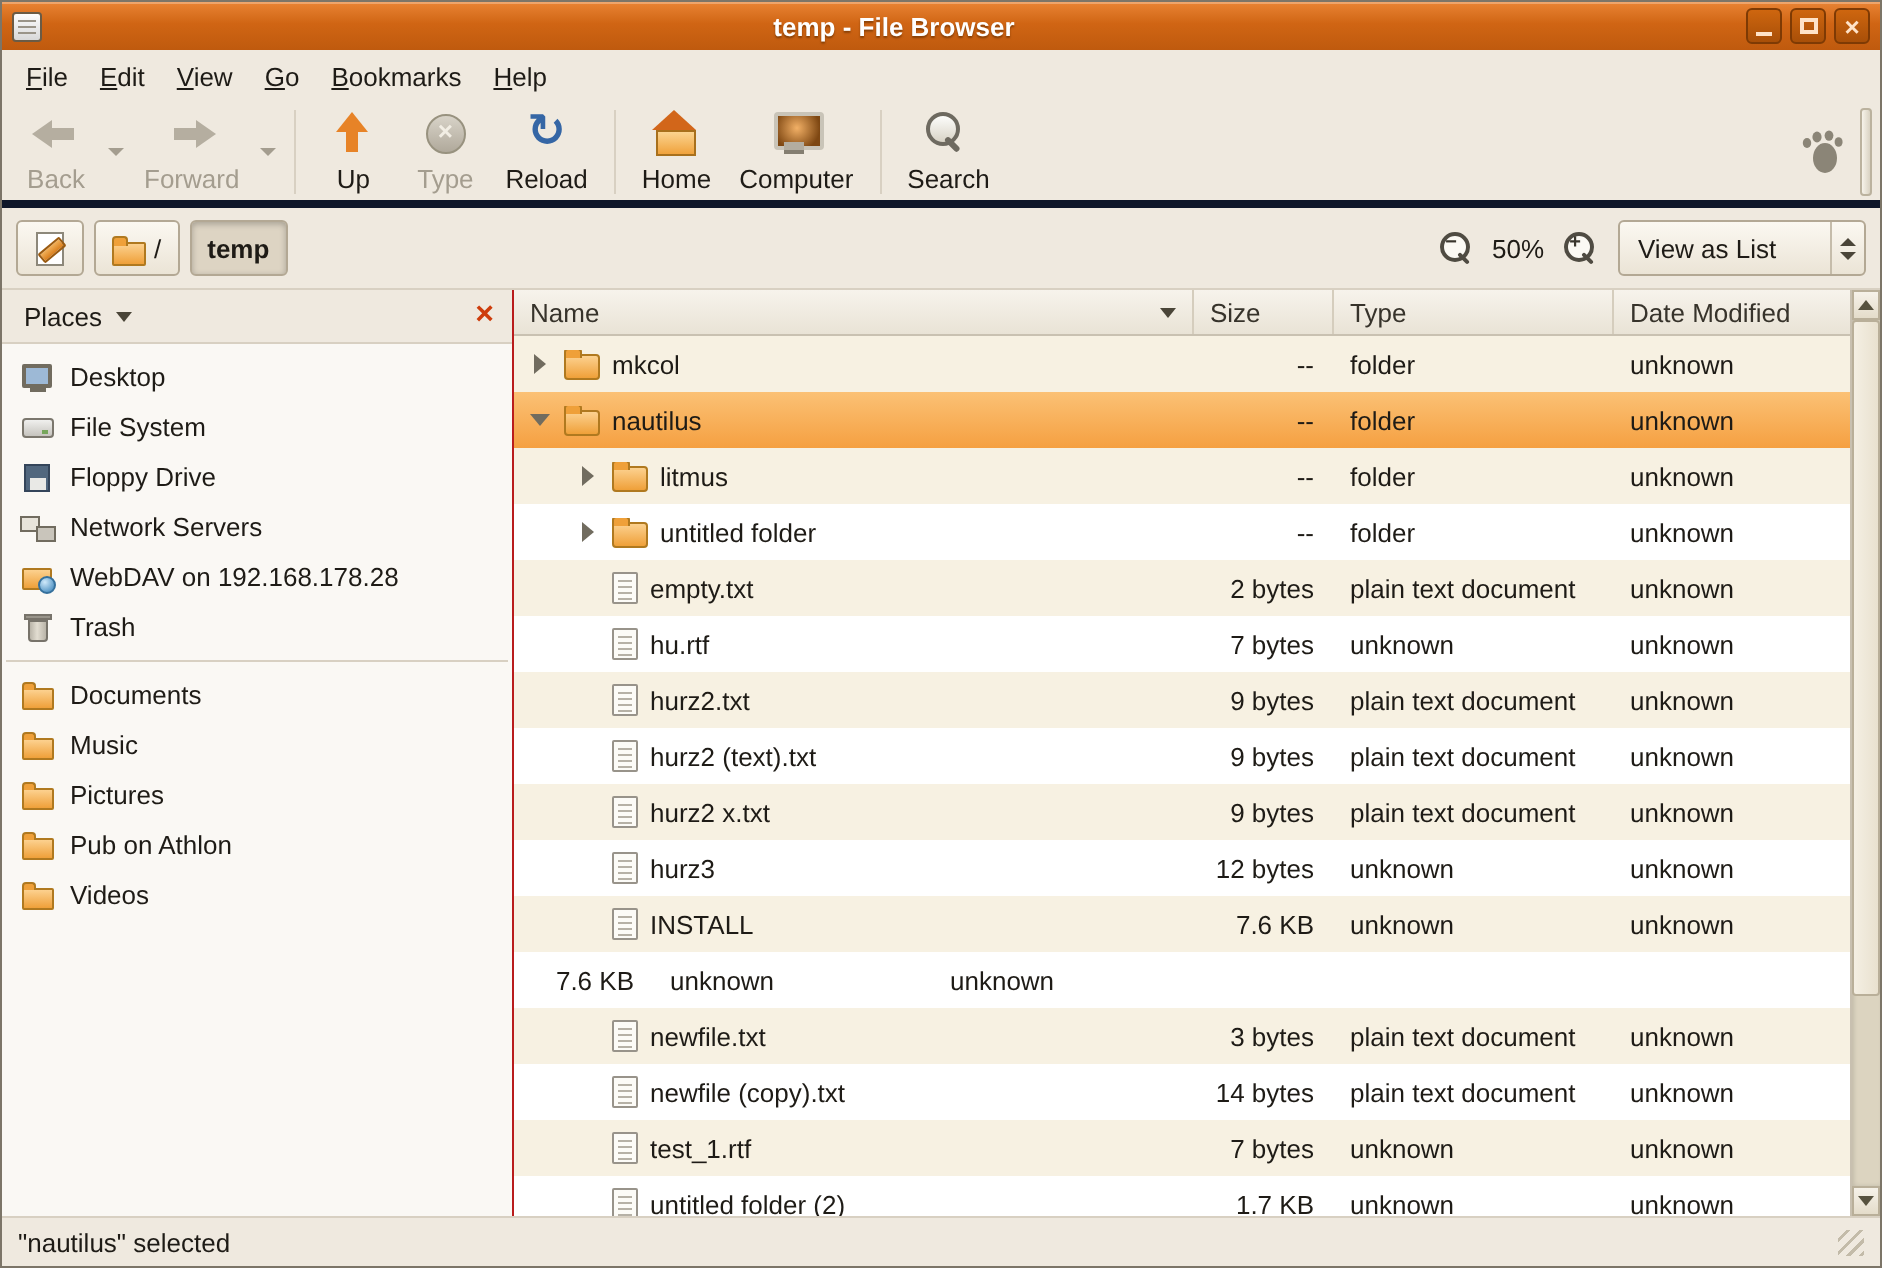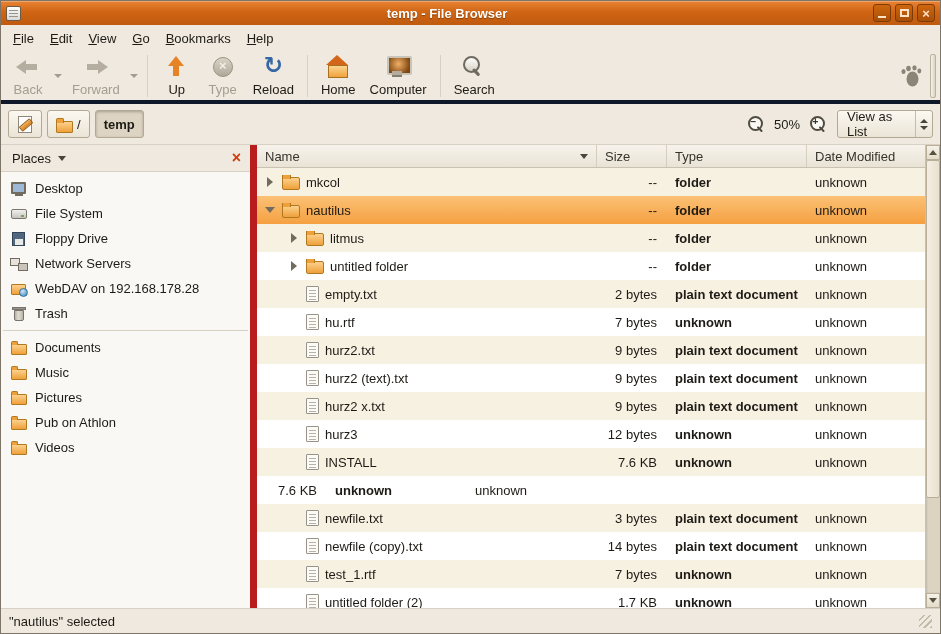--- a/index.html
+++ b/index.html
@@ -69,30 +69,30 @@
   .i-editloc::after{content:"";position:absolute;left:2px;top:7px;width:12px;height:4px;background:linear-gradient(#F2B25C,#D97E1C);border:1px solid #9A5A10;transform:rotate(-40deg);border-radius:1px;}
   .mini-folder{width:16px;height:13px;position:relative;}
   .mini-folder::before{content:"";position:absolute;left:0;top:3px;width:15px;height:10px;background:linear-gradient(#FCD18F,#EFA039);border:1px solid #B0791F;border-radius:1px;}
   .mini-folder::after{content:"";position:absolute;left:0;top:0;width:6px;height:4px;background:#EFA039;border:1px solid #B0791F;border-bottom:none;border-radius:2px 2px 0 0;}
   .zoomwrap{display:flex;align-items:center;gap:7px;margin-left:auto;margin-right:6px;}
   .mag{width:16px;height:16px;position:relative;}
   .mag::before{content:"";position:absolute;left:0;top:0;width:11px;height:11px;border:2px solid #4F4B42;border-radius:50%;background:#FBF9F4;}
   .mag::after{content:"";position:absolute;left:10px;top:10px;width:7px;height:2px;background:#4F4B42;transform:rotate(45deg);transform-origin:0 0;border-radius:1px;}
   .mag .sign{position:absolute;left:0;top:0;width:11px;height:11px;display:flex;align-items:center;justify-content:center;font-size:10px;font-weight:bold;color:#3A362E;z-index:1;}
   .zoom-level{min-width:32px;text-align:center;}
-  .combo{height:28px;display:flex;align-items:center;justify-content:space-between;background:linear-gradient(#FBF8F1,#EBE4D6);border:1px solid #B3A894;border-radius:3px;padding-left:9px;width:96px;}
+  .combo{height:28px;display:flex;align-items:center;justify-content:space-between;background:linear-gradient(#FBF8F1,#EBE4D6);border:1px solid #B3A894;border-radius:3px;padding-left:9px;width:124px;}
   .spin{width:17px;height:100%;border-left:1px solid #C5BCAA;display:flex;flex-direction:column;align-items:center;justify-content:center;gap:3px;}
   .spin .up{width:0;height:0;border-bottom:4px solid #4A4538;border-left:4px solid transparent;border-right:4px solid transparent;}
   .spin .down{width:0;height:0;border-top:4px solid #4A4538;border-left:4px solid transparent;border-right:4px solid transparent;}
 
   
   .main{flex:1;display:flex;min-height:0;}
 
   
-  .sidebar{flex:0 0 256px;width:256px;border-right:7px solid #b91c1c;display:flex;flex-direction:column;background:#FAF8F4;}
+  .sidebar{flex:0 0 256px;width:256px;border-right:1px solid #b91c1c;display:flex;flex-direction:column;background:#FAF8F4;}
   .sb-header{flex:0 0 27px;background:#EFE9DF;border-bottom:1px solid #D8D0C2;display:flex;align-items:center;padding:0 7px;}
   .sb-title{display:flex;align-items:center;gap:7px;padding:2px 4px;}
   .caret-down{width:0;height:0;border-top:5px solid #4A4538;border-left:4px solid transparent;border-right:4px solid transparent;display:inline-block;}
   .sb-close{margin-left:auto;color:#CE3D0C;font-weight:bold;font-size:16px;line-height:1;padding:0 2px;}
   .sb-close::before{content:"\00D7";}
   .sb-list{flex:1;overflow:hidden;padding-top:4px;}
   .place{height:25px;display:flex;align-items:center;gap:7px;padding:0 6px 0 9px;white-space:nowrap;}
   .sb-sep{height:1px;background:#D8D0C2;margin:4px 2px;}
 
   
@@ -124,21 +124,21 @@
   .hcell.h-size{width:70px;}
   .hcell.h-type{width:140px;}
   .hcell.h-date{flex:1;border-right:none;}
   .sort-arrow{width:0;height:0;border-top:5px solid #4A4538;border-left:4px solid transparent;border-right:4px solid transparent;}
   .viewport{flex:1;overflow:hidden;background:#FFFFFF;}
   .row{height:28px;display:flex;align-items:center;justify-content:center;}
   .row.alt{background:#F7F1E2;}
   .row.selected{background:linear-gradient(180deg,#FBC175,#F5A041);}
   .cell-name{width:340px;display:flex;align-items:center;gap:6px;padding-left:6px;overflow:hidden;white-space:nowrap;}
   .cell-size{width:70px;text-align:right;padding-right:10px;}
-  .cell-type{width:140px;padding-left:8px;white-space:nowrap;font-weight:bold;}
+  .cell-type{width:140px;padding-left:8px;white-space:nowrap;}
   .cell-date{flex:1;padding-left:8px;white-space:nowrap;}
   .exp{width:13px;flex:0 0 13px;display:flex;align-items:center;justify-content:center;}
   .exp.collapsed::before{content:"";border-left:6px solid #716C5F;border-top:5px solid transparent;border-bottom:5px solid transparent;}
   .exp.expanded::before{content:"";border-top:6px solid #716C5F;border-left:5px solid transparent;border-right:5px solid transparent;}
   .icon-folder-row{width:18px;height:13px;flex:0 0 18px;background:linear-gradient(#FCD18F,#EFA039);border:1px solid #B0791F;border-radius:2px;position:relative;margin-top:2px;}
   .icon-folder-row::before{content:"";position:absolute;left:-1px;top:-4px;width:7px;height:4px;background:#EFA039;border:1px solid #B0791F;border-bottom:none;border-radius:2px 2px 0 0;}
   .icon-text-row{width:13px;height:16px;flex:0 0 13px;background:#FCFBF7;border:1px solid #98938A;border-radius:1px;position:relative;}
   .icon-text-row::before{content:"";position:absolute;left:2px;right:2px;top:3px;height:1px;background:#B6B1A6;box-shadow:0 3px 0 #B6B1A6,0 6px 0 #B6B1A6,0 9px 0 #B6B1A6;}
 
   

